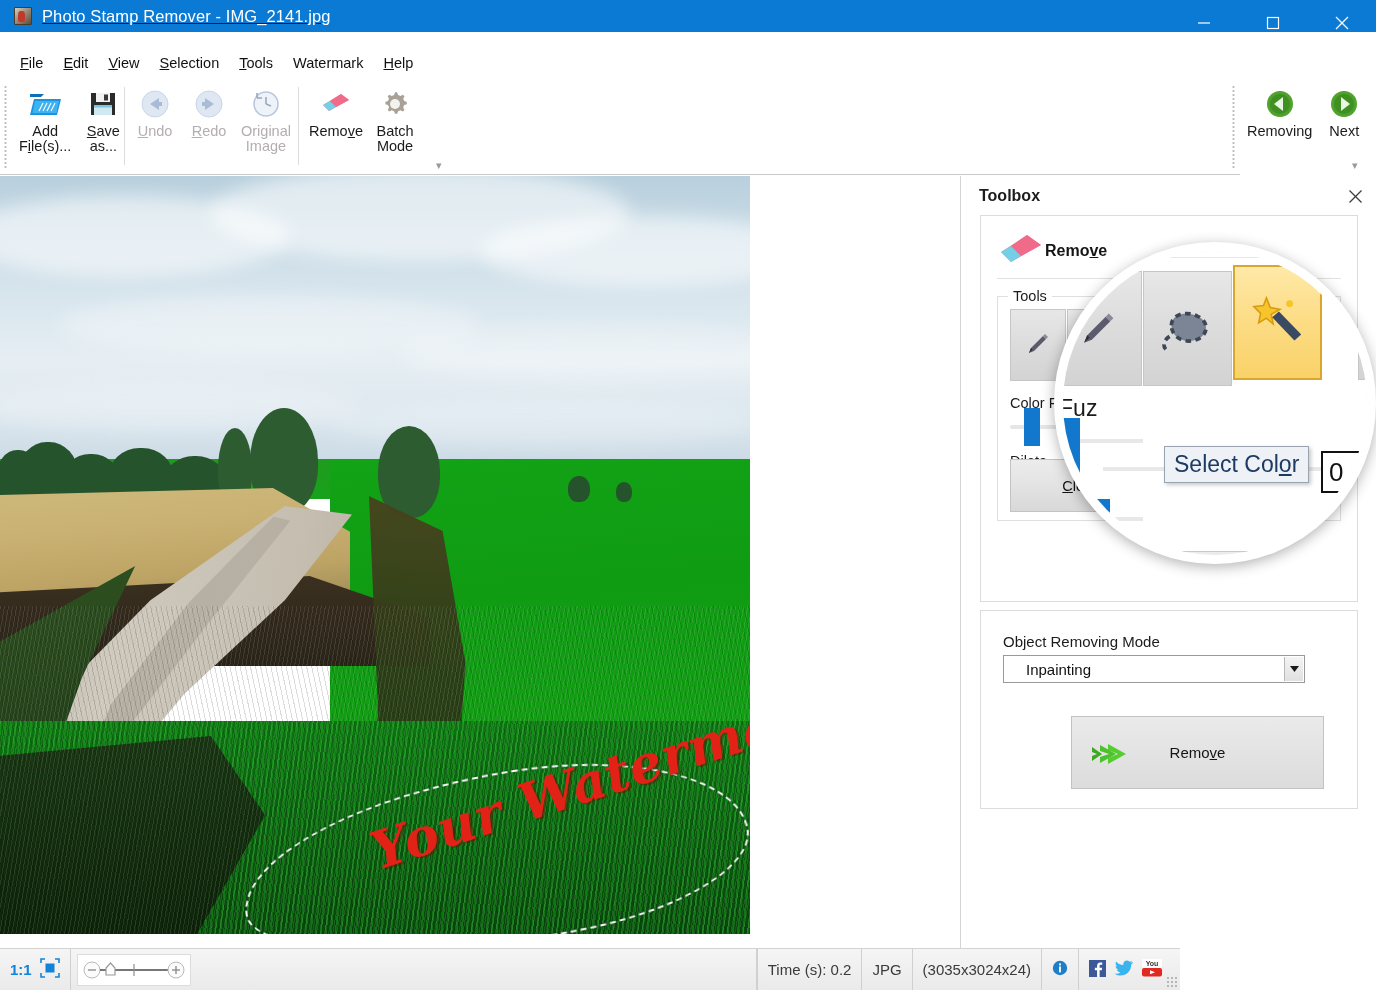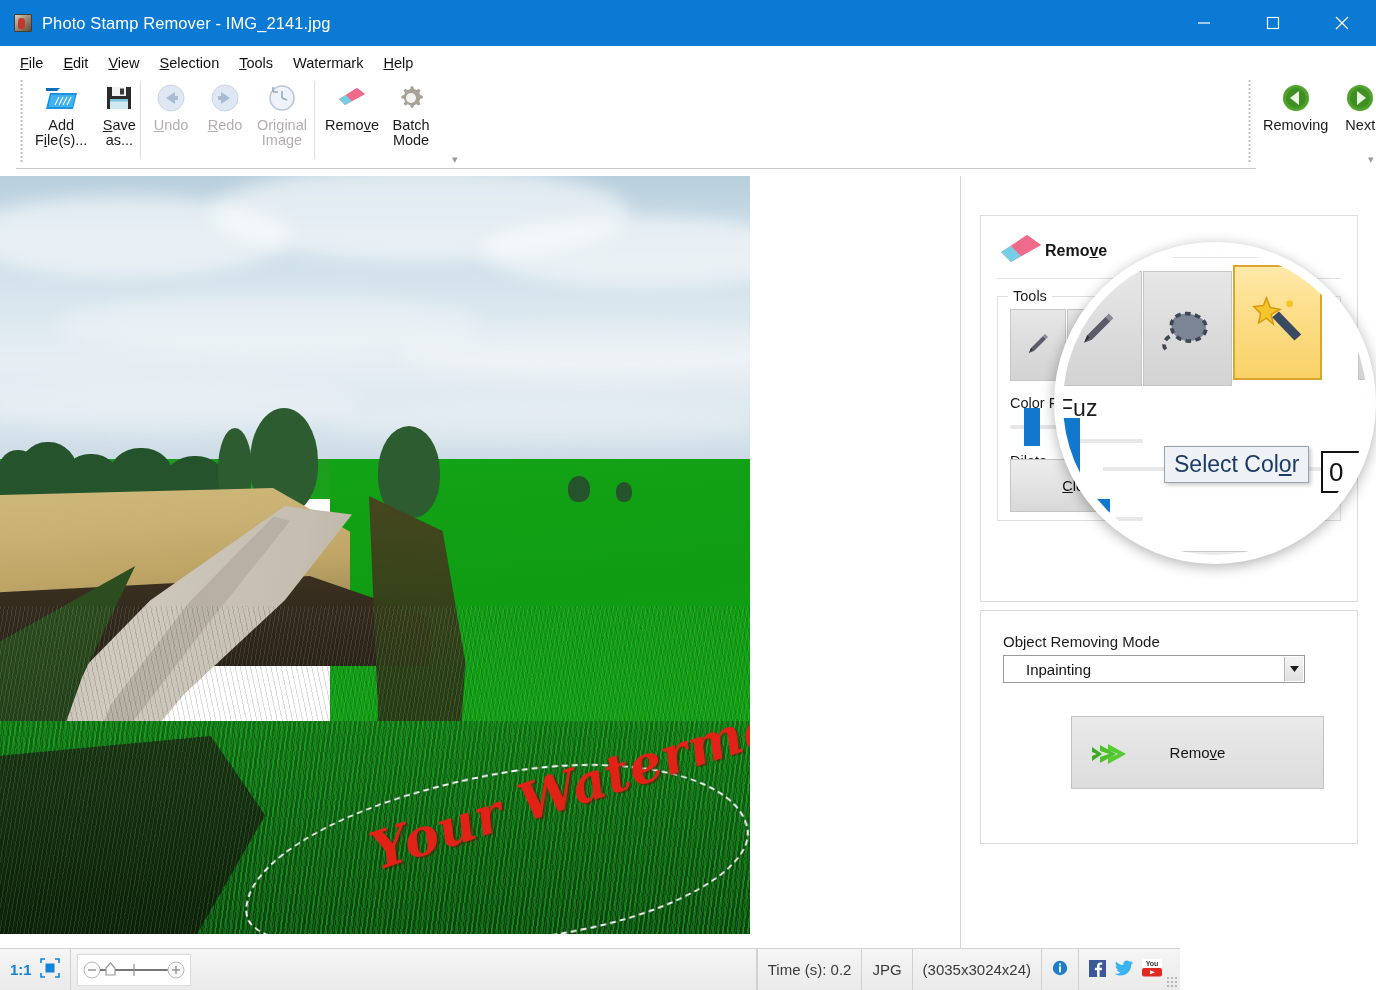--- a/index.html
+++ b/index.html
@@ -7,22 +7,22 @@
   body {
     font-family: "Liberation Sans", sans-serif;
     font-size: 13px;
     color:#1b1b1b;
     background:#f0f0f0;
   }
   #app { position:relative; width:1376px; height:990px; overflow:hidden; background:#ffffff; }
 
   
   #titlebar {
-    position:absolute; left:0; top:0; width:1376px; height:46px;
-    background:#0a7ad4; display:flex; align-items:center;
+    position:absolute; left:0; top:0; width:1376px; height:32px;
+    background:#0a7ad4; display:flex; align-items:center;text-decoration:underline;
   }
   #titlebar .app-icon {
     width:18px;height:18px;margin-left:14px;margin-right:10px;
     background:linear-gradient(135deg,#d7cfc0 0%,#9c8e7a 45%,#5e4b3a 100%);
     border:1px solid #4a3a2a; border-radius:1px; position:relative; flex:0 0 auto;
   }
   #titlebar .app-icon::after{
     content:""; position:absolute; left:3px; top:3px; width:7px;height:11px;
     background:#c0392b; border-radius:40% 40% 30% 30%;
   }
@@ -44,22 +44,22 @@
   }
   #menubar .mi u { text-decoration:underline; }
   #menubar-dots {
     position:absolute; left:4px; top:50px; width:3px; height:26px;
     background-image:radial-gradient(circle, #b9b9b9 1px, transparent 1.2px);
     background-size:3px 4px;
   }
 
   
   #ribbon {
-    position:absolute; left:0; top:73px; width:1240px; height:96px;
-    background:#ffffff; border-bottom:1px solid #c9c9c9;margin-left:16px;
+    position:absolute; left:0; top:79px; width:1240px; height:96px;
+    background:#ffffff; border-bottom:1px solid #c9c9c9;
   }
   .rib-dots {
     position:absolute; top:6px; width:3px; height:84px;
     background-image:radial-gradient(circle, #bdbdbd 1px, transparent 1.2px);
     background-size:3px 4px;
   }
   .rib-group { position:absolute; top:4px; height:88px; display:flex; align-items:flex-start; }
   .rib-sep { position:absolute; top:8px; width:1px; height:78px; background:#dcdcdc; }
   .rib-btn {
     width:auto; min-width:54px; padding:4px 5px 0 5px;
@@ -183,21 +183,21 @@
   }
   #tb-header .tb-title { margin-left:18px; font-size:16px; font-weight:bold; color:#1c1c1c; }
   #tb-close { position:absolute; right:10px; top:9px; width:24px; height:22px;
      display:flex; align-items:center; justify-content:center; color:#444; }
 
   .tb-panel {
     position:absolute; left:19px; width:378px;
     border:1px solid #dcdcdc; background:#fff;
   }
   #panel-top { top:39px; height:387px; }
-  #panel-bottom { top:434px; height:234px; }
+  #panel-bottom { top:434px; height:199px; }
 
   .erase-icon-wrap { position:absolute; left:16px; top:14px; }
   .remove-head {
     position:absolute; left:64px; top:26px; font-size:16px; font-weight:bold; color:#151515;
   }
   .hrule { position:absolute; left:16px; top:62px; width:344px; height:1px; background:#e2e2e2; }
 
   .group {
     position:absolute; left:16px; top:80px; width:344px; height:225px;
     border:1px solid #dfdfdf;
@@ -521,20 +521,29 @@
       <div class="grass-fore"></div>
       <div class="grass-dark-left"></div>
       <div class="grass-texture"></div>
 
       <div class="selection"></div>
       <div class="watermark">Your Watermark</div>
     </div>
   </div>
 
   <div id="toolbox">
+    <div id="tb-header">
+      <div class="tb-title">Toolbox</div>
+      <div id="tb-close">
+        <svg width="15" height="15" viewBox="0 0 15 15">
+            <line x1="1.5" y1="1.5" x2="13.5" y2="13.5" stroke="#3c3c3c" stroke-width="1.3"></line>
+            <line x1="13.5" y1="1.5" x2="1.5" y2="13.5" stroke="#3c3c3c" stroke-width="1.3"></line>
+          </svg>
+      </div>
+    </div>
 
     <div class="tb-panel" id="panel-top">
       <div class="erase-icon-wrap">
         <svg width="48" height="40" viewBox="0 0 48 40">
           <path d="M14 32 L4 22 L30 5 L44 15 Z" fill="#f4899f"></path>
           <path d="M4 22 L14 32 L24 26 L14 16 Z" fill="#74cfe6"></path>
           <path d="M14 16 L24 26 L44 15 L30 5 Z" fill="#f06a8a"></path>
         </svg>
       </div>
       <div class="remove-head">Remo<u>v</u>e</div>

